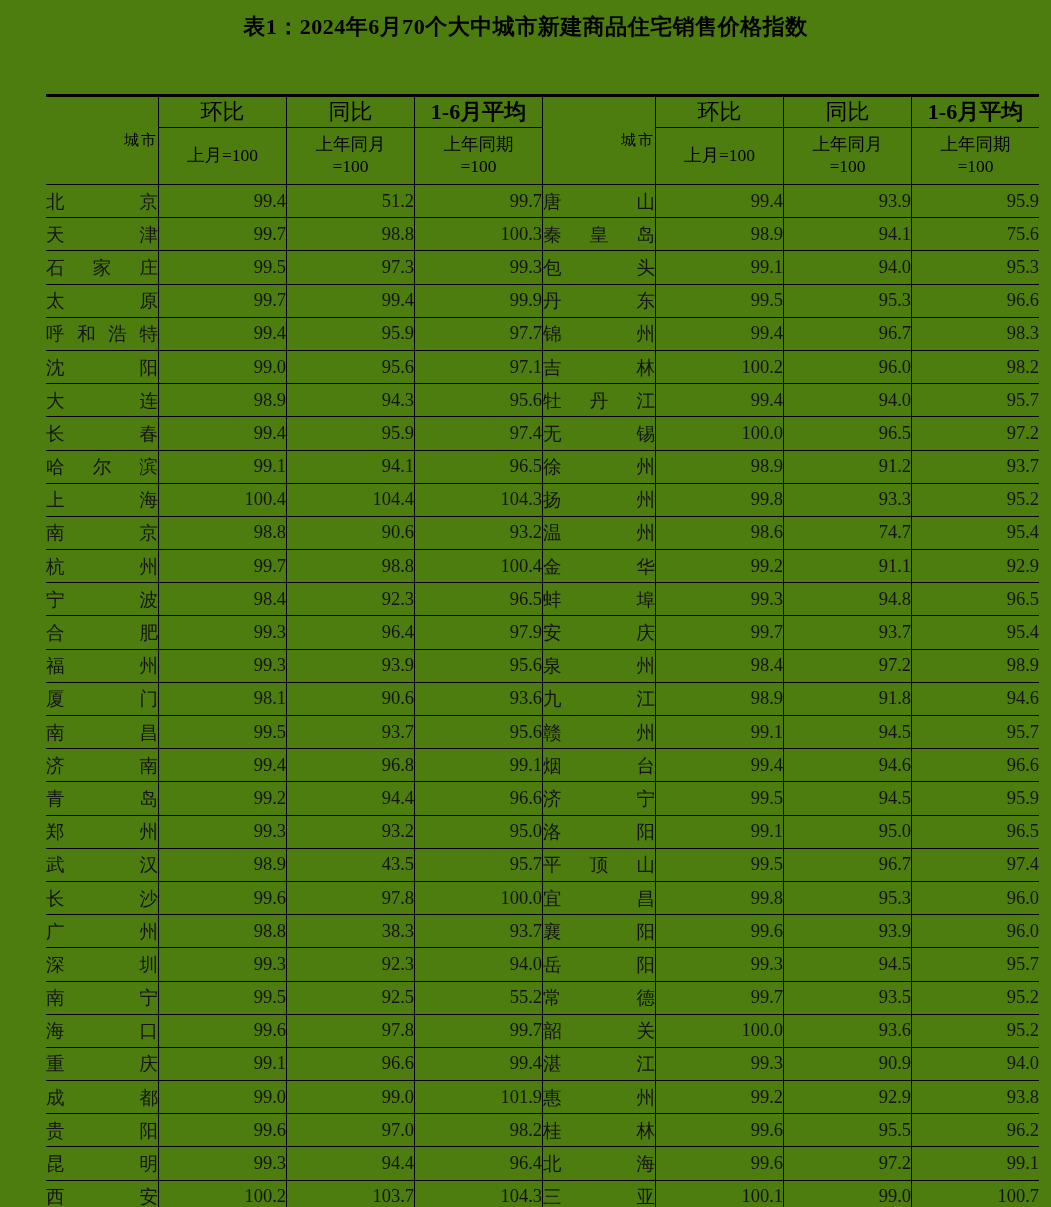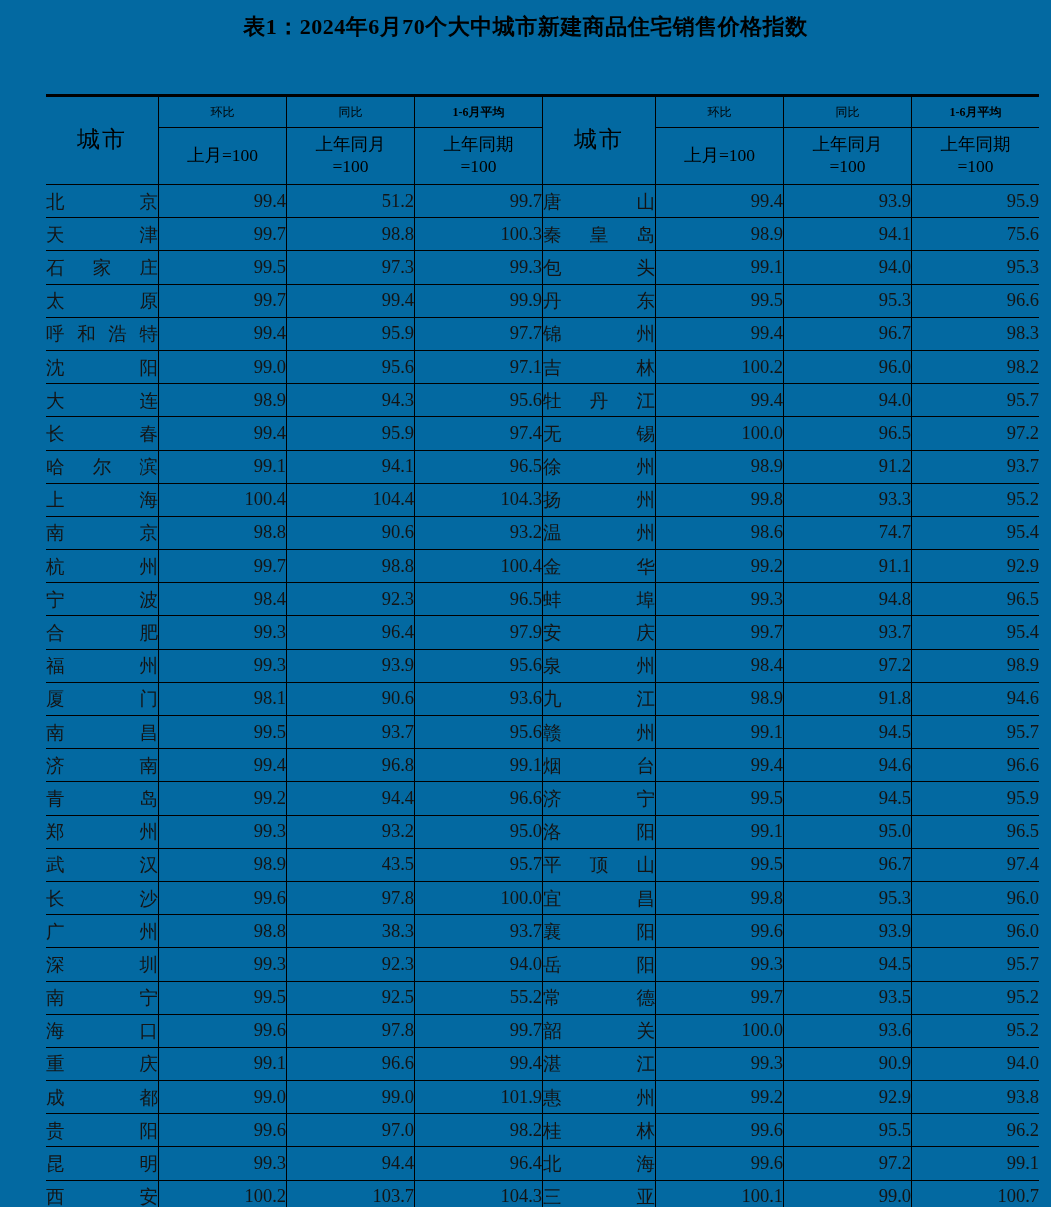--- a/index.html
+++ b/index.html
@@ -12,21 +12,21 @@
     height: 1207px;
     font-family: "Liberation Serif", "DejaVu Serif", serif;
     color: #1a1a1a;
     position: relative;
     overflow: hidden;
   }
   #page {
     width: 1051px;
     height: 1207px;
     box-sizing: border-box;
-    background: #0369a1;
+    background: #4d7c0f;
     position: relative;
   }
   .title {
     text-align: center;
     font-size: 22px;
     font-weight: bold;
     letter-spacing: 0.5px;
     padding-top: 12px;
     padding-bottom: 10px;
     color: #000;
@@ -70,43 +70,43 @@
   .h-city {
     width: 112px;
   }
   .h-num {
     width: 127px;
   }
   .h-num-wide {
     width: 127px;
     font-weight: bold;
   }
-  .hdr-top { height: 30px; font-size: 12px; }
+  .hdr-top { height: 30px; font-size: 22px; }
   .hdr-bot { height: 56px; font-size: 17.5px; }
   .city-cell {
     height: 32.2px;
     padding: 0 14px 0 14px;
     text-align: justify;
     text-align-last: justify;
     font-size: 18.5px;
     letter-spacing: 0;
     white-space: nowrap;
     color: #141414;
   }
   .num-cell {
     height: 32.2px;
     text-align: right;
     padding-right: 20px;
     font-size: 18.5px;
     color: #141414;
     font-variant-numeric: lining-nums;
   }
   .hdr-city-span {
-    text-align: center;
-    font-size: 23px;
+    text-align: right;
+    font-size: 15px;
     letter-spacing: 2px;
   }
   .mid-sep {
     border-left: 1px solid #000 !important;
   }
 </style>
 </head>
 <body>
 
 <div id="page">

